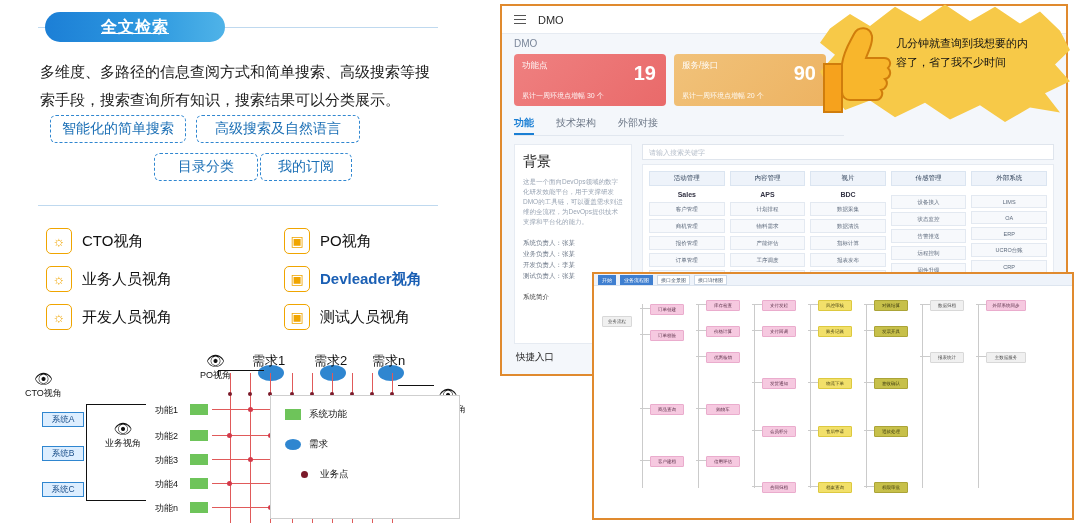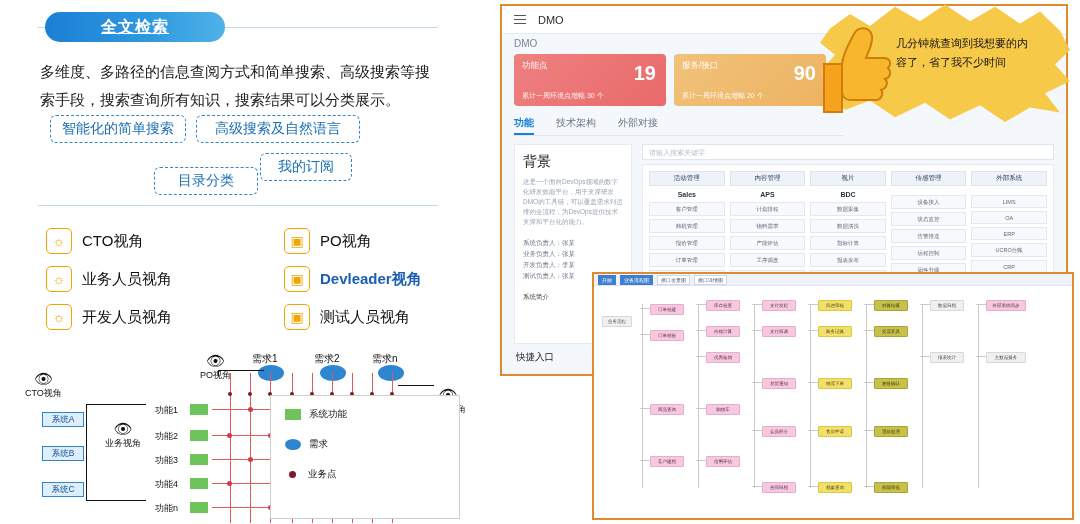--- a/index.html
+++ b/index.html
@@ -32,21 +32,21 @@
   }
 
   .dash-tag {
     position:absolute; display:flex; align-items:center; justify-content:center;
     border:1px dashed #2f86d0; border-radius:6px;
     color:#1b6fb5; font-size:14px; background:#fff; white-space:nowrap;
   }
   #tag-simple   { left:50px;  top:115px; width:136px; height:28px; }
   #tag-advanced { left:196px; top:115px; width:164px; height:28px; }
   #tag-keyword  { left:40px;  top:153px; width:112px; height:28px; }
-  #tag-catalog  { left:154px; top:167px; width:104px; height:28px; }
+  #tag-catalog  { left:154px; top:153px; width:104px; height:28px; }
   #tag-subscribe{ left:260px; top:153px; width:92px;  height:28px; }
 
   .role {
     position:absolute; display:flex; align-items:center; gap:10px;
     font-size:15px; color:#111;
   }
   .role .ic {
     width:26px; height:26px; border:1.6px solid #f0a500; border-radius:5px;
     display:flex; align-items:center; justify-content:center;
     color:#f0a500; font-size:14px; flex:none;
@@ -62,21 +62,21 @@
   
   #bottom-diagram { position:absolute; left:0; top:340px; width:470px; height:184px; }
   .eye { position:absolute; font-size:13px; color:#111; }
   .eye .glyph { display:block; font-size:15px; line-height:14px; text-align:center; }
   .eye .cap { display:block; font-size:9px; text-align:center; margin-top:1px; }
 
   .blue-node {
     position:absolute; width:26px; height:16px; border-radius:50%;
     background:#2f86d0;
   }
-  .req-label { position:absolute; font-size:10px; color:#111; }
+  .req-label { position:absolute; font-size:13px; color:#111; }
   .sys-box {
     position:absolute; width:42px; height:15px; border:1px solid #2f86d0;
     background:#ddeeff; color:#1b4f8a; font-size:8.5px;
     display:flex; align-items:center; justify-content:center;
   }
   .func-label { position:absolute; font-size:9px; color:#111; }
   .green-chip {
     position:absolute; width:18px; height:11px; background:#6ec45a;
   }
   .grid-v { position:absolute; width:1px; background:#e05a5a; }
@@ -305,21 +305,21 @@
 
     <div id="legend">
       <div class="legend-row" style="left:14px; top:12px;">
         <span class="sw-green"></span>
         <span>系统功能</span>
       </div>
       <div class="legend-row" style="left:14px; top:42px;">
         <span class="sw-blue"></span>
         <span>需求</span>
       </div>
-      <div class="legend-row" style="left:14px; top:72px;">
+      <div class="legend-row" style="left:26px; top:72px;">
         <span class="sw-dark"></span>
         <span>业务点</span>
       </div>
     </div>
   </div>
 </div>
 
 <div id="right-panel">
 
   <div id="app-topbar">

